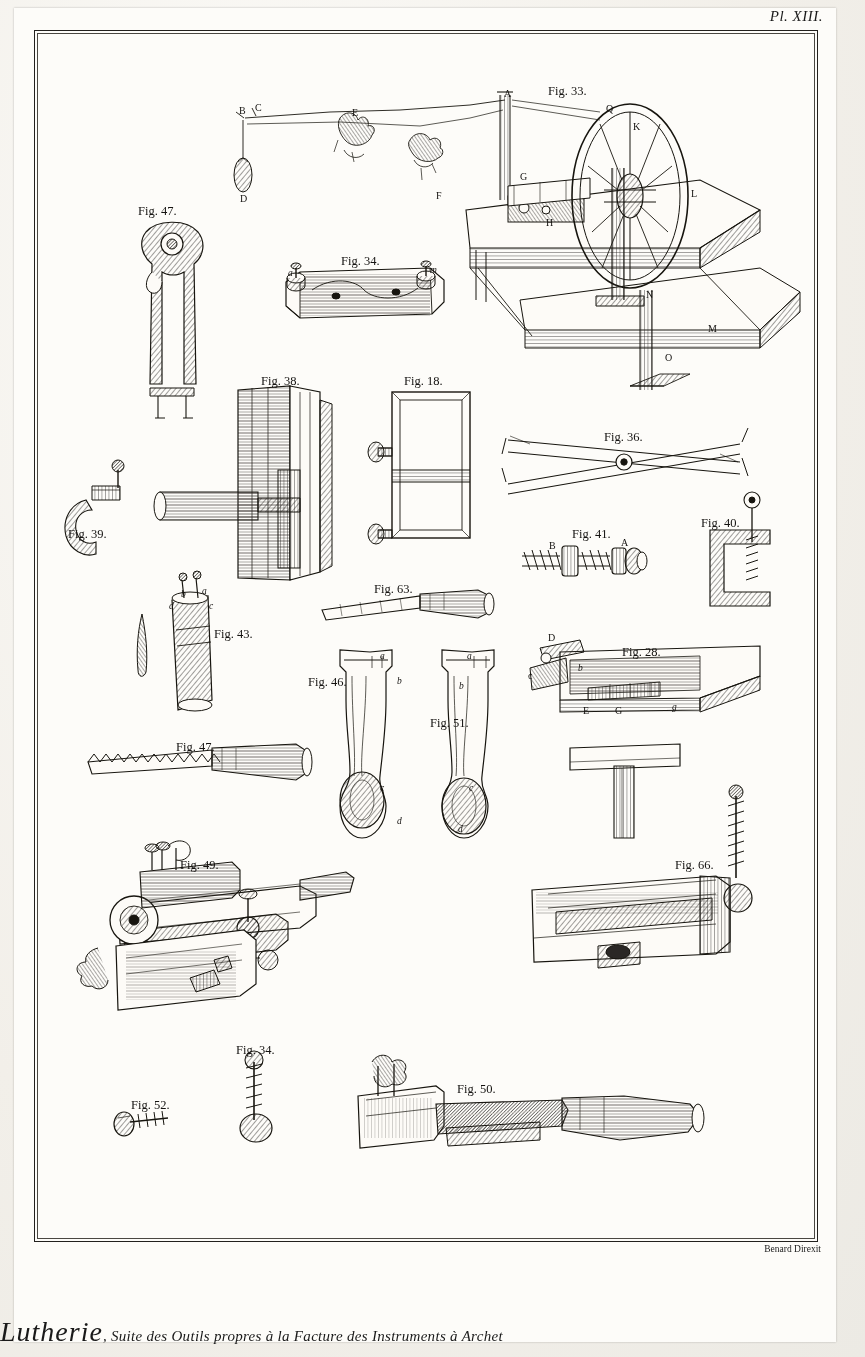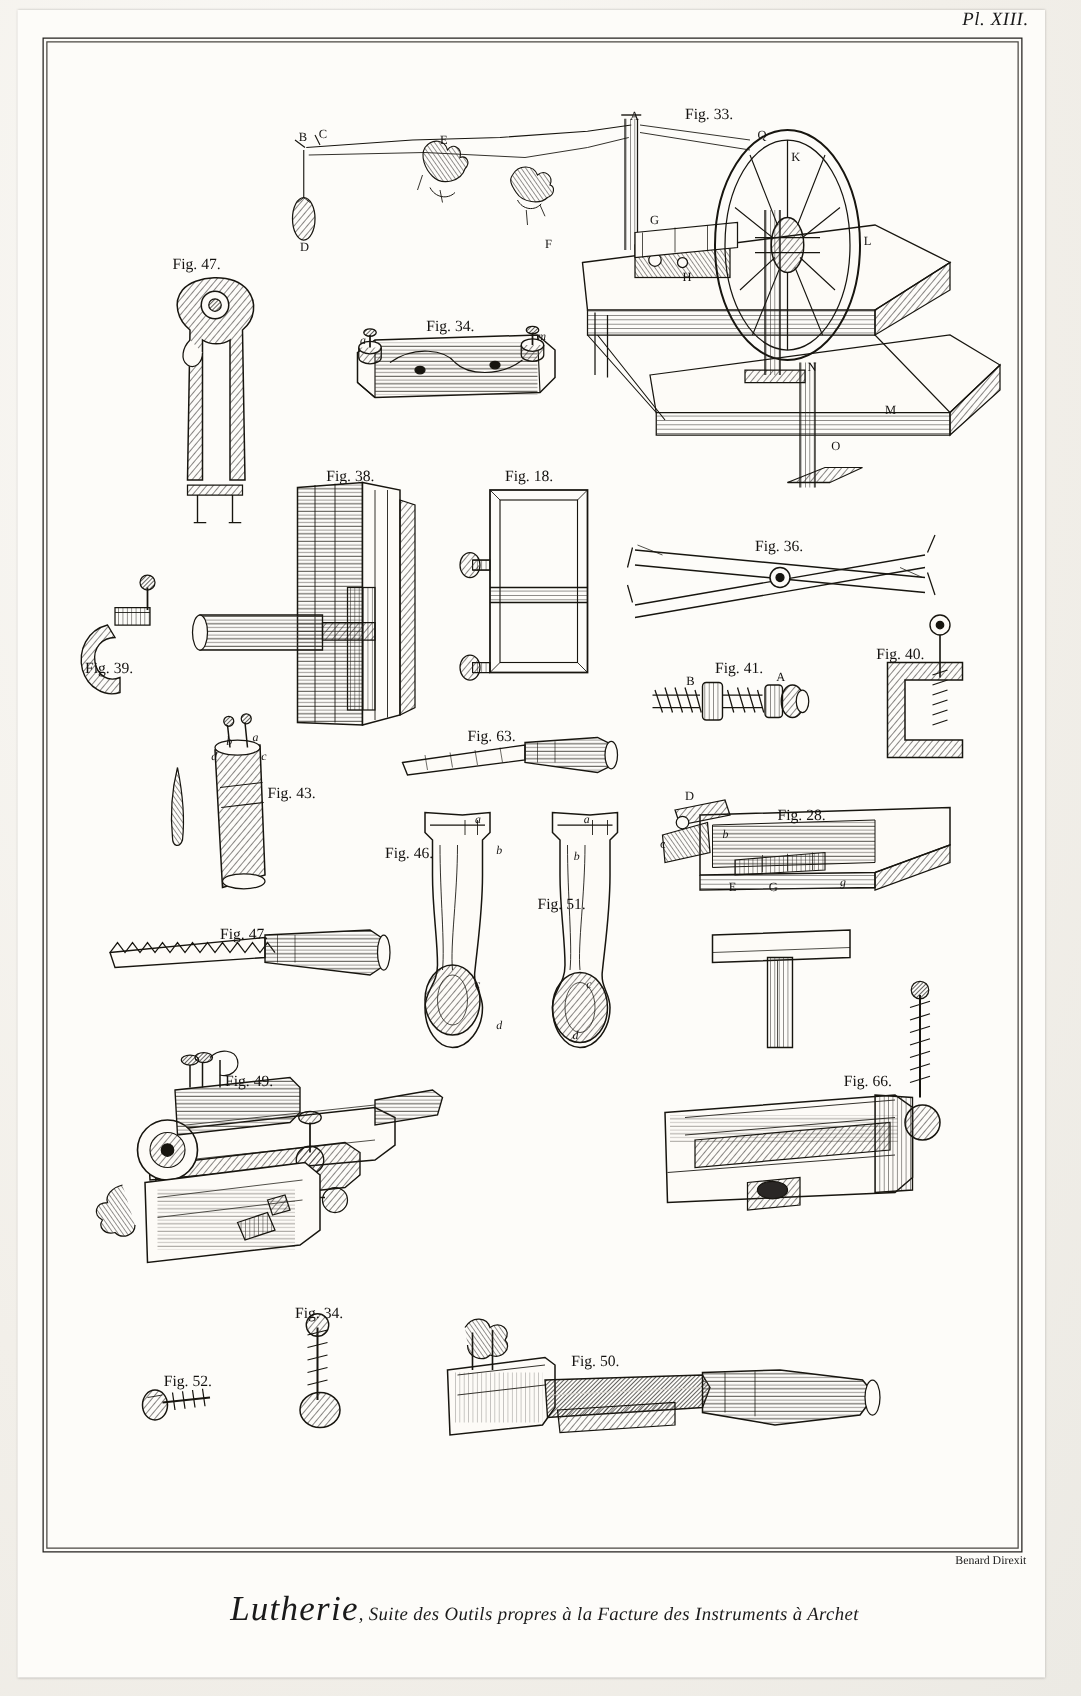--- a/index.html
+++ b/index.html
@@ -62,23 +62,23 @@
     position: absolute;
     right: 44px;
     top: 1215px;
     font-size: 9.5px;
     color: #1a1a1a;
     margin-top: 29px;
   }
   .caption {
     position: absolute;
     left: 0;
-    top: 1272px;
+    top: 1316px;
     width: 687px;
-    text-align: right;
+    text-align: left;
     white-space: nowrap;
   }
   .caption .title {
     font-size: 28px;
     font-style: italic;
     letter-spacing: 1px;
   }
   .caption .subtitle {
     font-size: 15px;
     font-style: italic;

